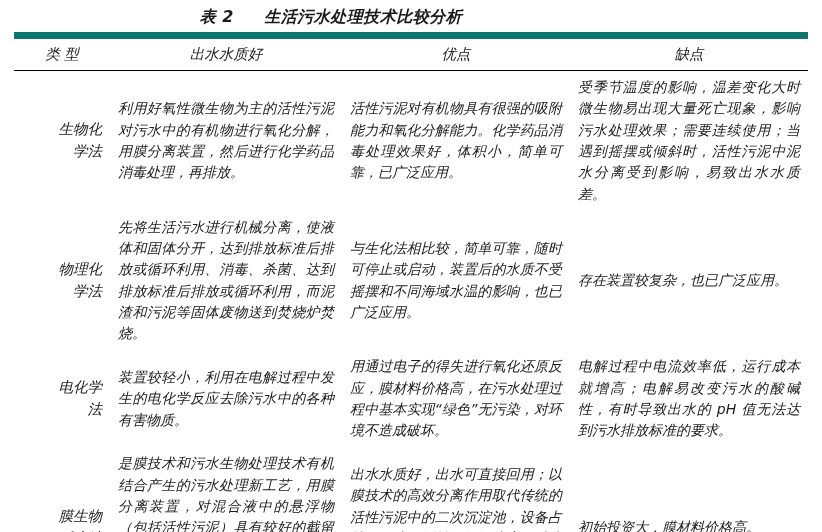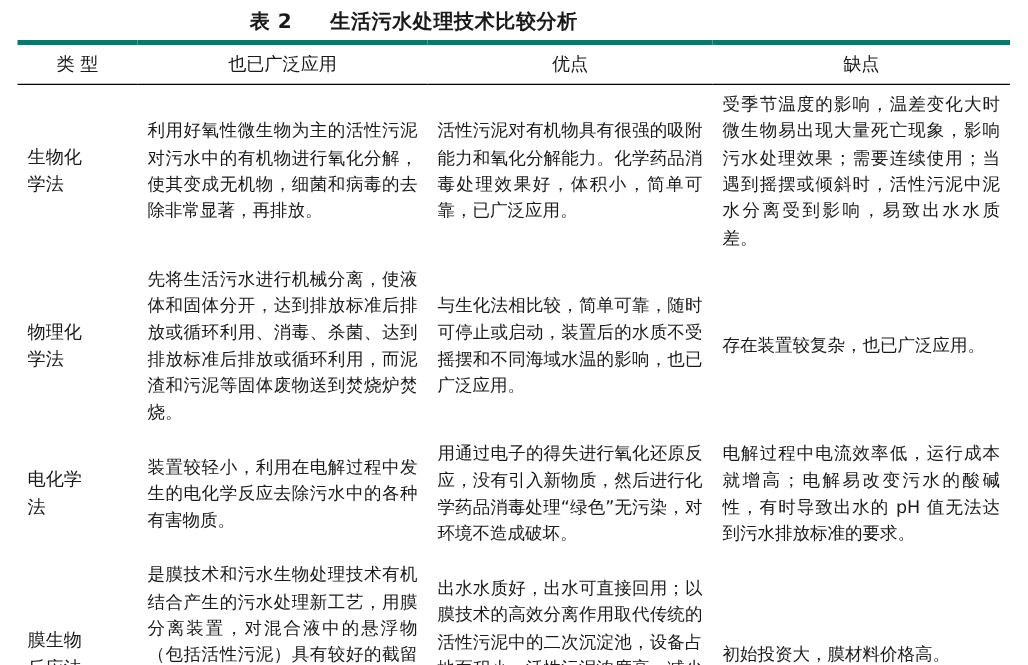--- a/index.html
+++ b/index.html
@@ -13,41 +13,42 @@
     font-family: "DejaVu Sans", "Liberation Sans", sans-serif;
     color: #1a1a1a;
     overflow: hidden;
   }
   .page {
     width: 662px;
     height: 532px;
     position: relative;
     box-sizing: border-box;
     padding: 0 14px;
+    font-style: italic;
   }
   .title {
     text-align: center;
     font-size: 16px;
     font-weight: bold;
     letter-spacing: 0.5px;
     padding: 7px 0 6px 0;
     line-height: 1.2;
   }
   table.tbl {
     width: 794px;
     border-collapse: collapse;
     table-layout: fixed;
   }
   table.tbl td, table.tbl th {
     vertical-align: middle;
     padding: 6px 8px;
     box-sizing: border-box;
   }
   .rule-top {
-    border-top: 4px solid #0f766e;
+    border-top: 7px solid #0f766e;
   }
   .rule-mid {
     border-bottom: 1px solid #000;
   }
   .rule-bottom {
     border-bottom: 2px solid #000;
   }
   thead th {
     font-size: 14.5px;
     font-weight: normal;
@@ -57,21 +58,21 @@
   .col-type { width: 96px; }
   .col-principle { width: 232px; }
   .col-pros { width: 228px; }
   .col-cons { width: 238px; }
 
   tbody td {
     font-size: 14px;
     line-height: 1.52;
   }
   td.c-type {
-    text-align: left;
+    text-align: right;
     font-size: 14.5px;
     line-height: 1.5;
   }
   td.c-body {
     text-align: justify;
     text-justify: inter-ideograph;
   }
   .cellpad-first { padding-top: 9px; }
   .nowrapline { white-space: pre-line; }
 </style>
@@ -89,45 +90,45 @@
   <table class="tbl">
     <colgroup>
       <col class="col-type">
       <col class="col-principle">
       <col class="col-pros">
       <col class="col-cons">
     </colgroup>
     <thead>
       <tr class="rule-top rule-mid">
         <th class="rule-top">类 型</th>
-        <th class="rule-top">也已广泛应用</th>
+        <th class="rule-top">出水水质好</th>
         <th class="rule-top">优点</th>
         <th class="rule-top">缺点</th>
       </tr>
     </thead>
     <tbody>
       <tr>
         <td class="c-type cellpad-first nowrapline">生物化
 学法</td>
-        <td class="c-body cellpad-first">利用好氧性微生物为主的活性污泥对污水中的有机物进行氧化分解，使其变成无机物，细菌和病毒的去除非常显著，再排放。</td>
+        <td class="c-body cellpad-first">利用好氧性微生物为主的活性污泥对污水中的有机物进行氧化分解，用膜分离装置，然后进行化学药品消毒处理，再排放。</td>
         <td class="c-body cellpad-first">活性污泥对有机物具有很强的吸附能力和氧化分解能力。化学药品消毒处理效果好，体积小，简单可靠，已广泛应用。</td>
         <td class="c-body cellpad-first">受季节温度的影响，温差变化大时微生物易出现大量死亡现象，影响污水处理效果；需要连续使用；当遇到摇摆或倾斜时，活性污泥中泥水分离受到影响，易致出水水质差。</td>
       </tr>
       <tr>
         <td class="c-type nowrapline">物理化
 学法</td>
         <td class="c-body">先将生活污水进行机械分离，使液体和固体分开，达到排放标准后排放或循环利用、消毒、杀菌、达到排放标准后排放或循环利用，而泥渣和污泥等固体废物送到焚烧炉焚烧。</td>
         <td class="c-body">与生化法相比较，简单可靠，随时可停止或启动，装置后的水质不受摇摆和不同海域水温的影响，也已广泛应用。</td>
         <td class="c-body">存在装置较复杂，也已广泛应用。</td>
       </tr>
       <tr>
         <td class="c-type nowrapline">电化学
 法</td>
         <td class="c-body">装置较轻小，利用在电解过程中发生的电化学反应去除污水中的各种有害物质。</td>
-        <td class="c-body">用通过电子的得失进行氧化还原反应，没有引入新物质，然后进行化学药品消毒处理“绿色”无污染，对环境不造成破坏。</td>
+        <td class="c-body">用通过电子的得失进行氧化还原反应，膜材料价格高，在污水处理过程中基本实现“绿色”无污染，对环境不造成破坏。</td>
         <td class="c-body">电解过程中电流效率低，运行成本就增高；电解易改变污水的酸碱性，有时导致出水的 pH 值无法达到污水排放标准的要求。</td>
       </tr>
       <tr class="rule-bottom">
         <td class="c-type nowrapline rule-bottom">膜生物
 反应法</td>
         <td class="c-body rule-bottom">是膜技术和污水生物处理技术有机结合产生的污水处理新工艺，用膜分离装置，对混合液中的悬浮物（包括活性污泥）具有较好的截留作用，进而可以有效地提高出水水质，特别是悬浮固体、细菌和病毒的去除非常显著。</td>
         <td class="c-body rule-bottom">出水水质好，出水可直接回用；以膜技术的高效分离作用取代传统的活性污泥中的二次沉淀池，设备占地面积小；活性污泥浓度高，减少污泥的流失，抗水量冲击负荷能力大。</td>
         <td class="c-body rule-bottom">初始投资大，膜材料价格高。</td>
       </tr>
     </tbody>

